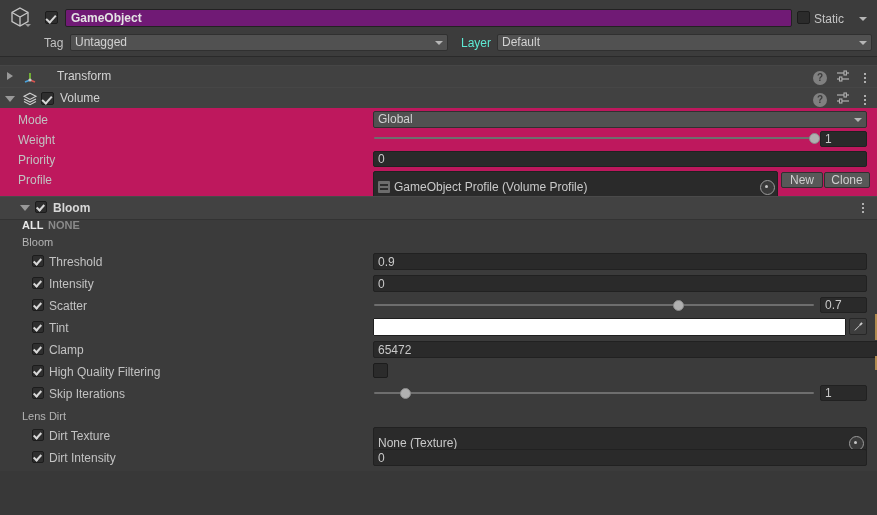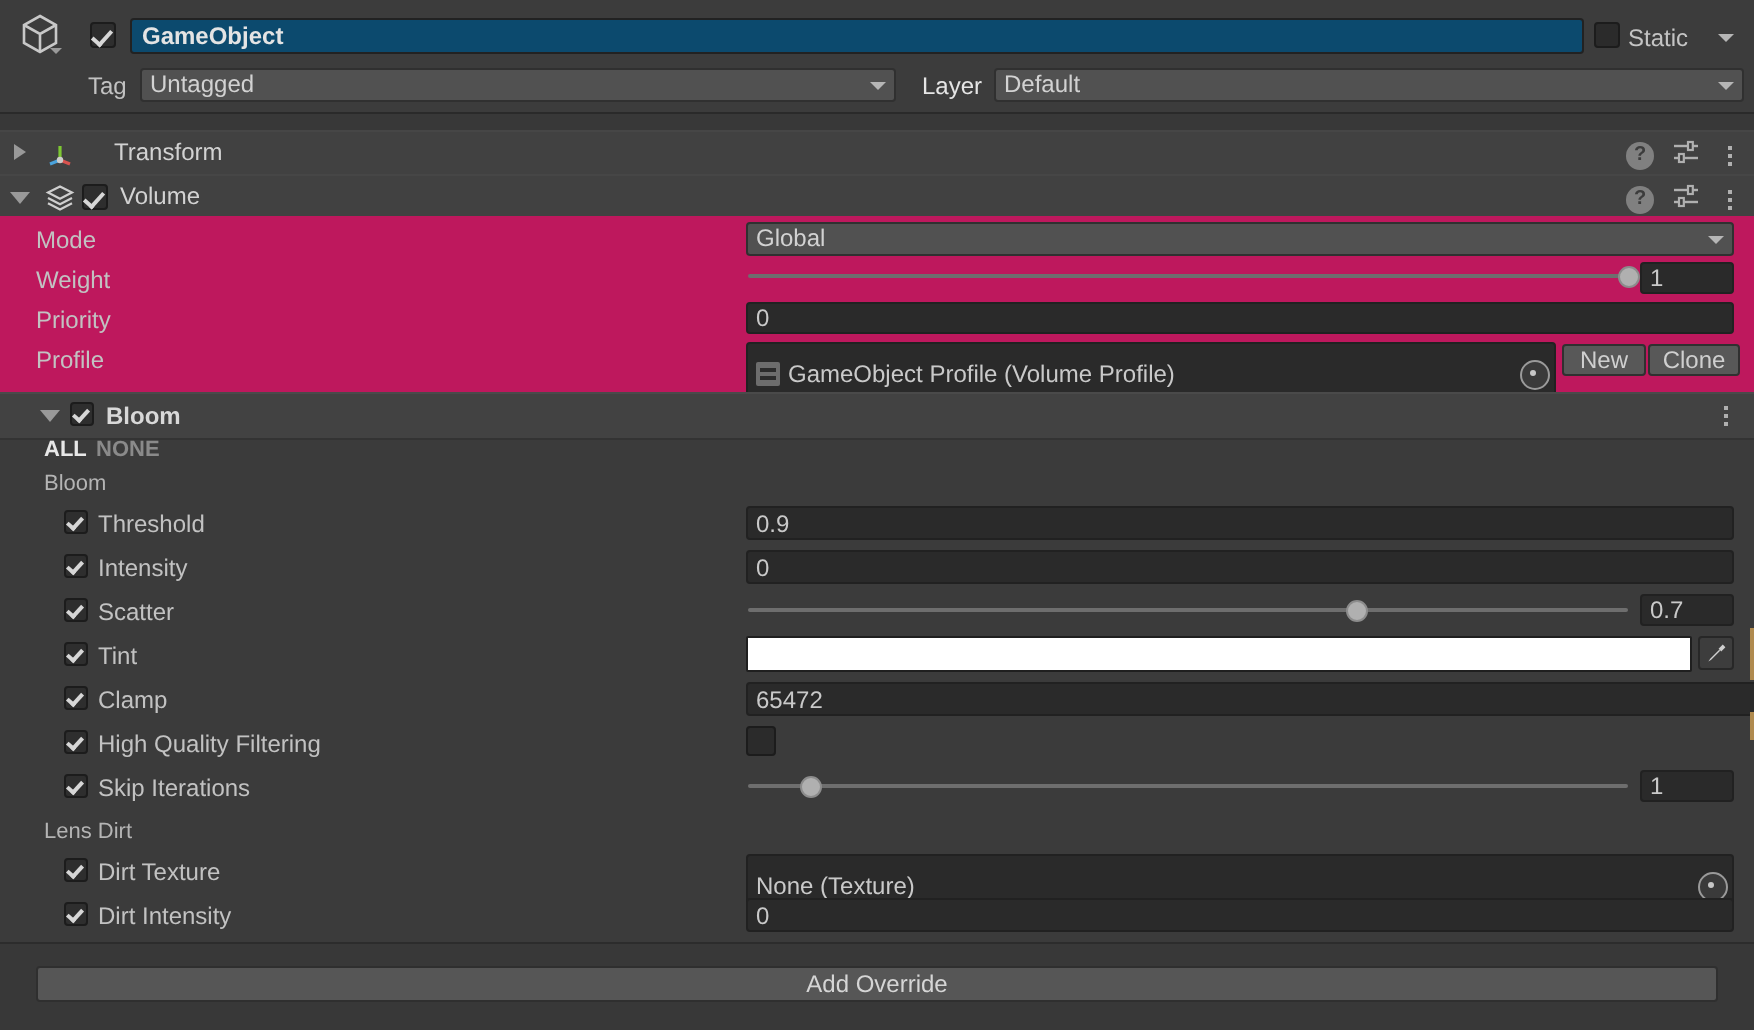--- a/index.html
+++ b/index.html
@@ -118,32 +118,32 @@
   
   .go-header {
     position: absolute; left: 0; top: 0; width: 877px; height: 56px;
     background: #3c3c3c;
     border-bottom: 1px solid #2a2a2a;
   }
   .go-icon-wrap { position: absolute; left: 8px; top: 5px; width: 28px; height: 26px; }
   .go-name-cb { position: absolute; left: 45px; top: 11px; }
   .go-name-field {
     position: absolute; left: 65px; top: 9px; width: 727px; height: 18px;
-    background: #0c4a6e; border: 1px solid #222; border-radius: 2px;
+    background: #701a75; border: 1px solid #222; border-radius: 2px;
     color: #e4e4e4; font-size: 12px; font-weight: bold;
     padding: 0 5px; line-height: 16px; box-sizing: border-box;
     display: flex; align-items: center;
   }
   .static-cb { position: absolute; left: 797px; top: 11px; }
   .static-lbl { position: absolute; left: 814px; top: 12px; font-size: 12px; color: #c4c4c4; }
   .static-caret { position: absolute; left: 859px; top: 17px; }
 
   .tag-lbl { position: absolute; left: 44px; top: 36px; font-size: 12px; color: #c2c2c2; }
   .tag-popup { position: absolute; left: 70px; top: 34px; width: 378px; height: 17px; }
-  .layer-lbl { position: absolute; left: 461px; top: 36px; font-size: 12px; color: #e5e5e5; }
+  .layer-lbl { position: absolute; left: 461px; top: 36px; font-size: 12px; color: #5eead4; }
   .layer-popup { position: absolute; left: 497px; top: 34px; width: 375px; height: 17px; }
 
   
   .comp-header {
     position: absolute; left: 0; width: 877px; height: 21px;
     background: #414141;
     border-bottom: 1px solid #2d2d2d;
     border-top: 1px solid #464646;
   }
   .comp-foldout { position: absolute; left: 7px; top: 7px; }
@@ -464,17 +464,14 @@
     <div>
       <div class="cb small on prow-cb" style="top:255px;"></div>
       <div class="prow-lbl" style="top:255px;text-align:right;">Dirt Intensity</div>
       <div class="field" style="position:absolute;left:373px;top:253px;width:494px;height:17px;">0</div>
     </div>
 
     <div class="right-mark" style="top:118px;height:26px;"></div>
     <div class="right-mark" style="top:160px;height:14px;"></div>
   </div>
 
-  <div class="footer">
-    <div class="add-override">Add Override</div>
-  </div>
 
 </div>
 
 </body></html>

